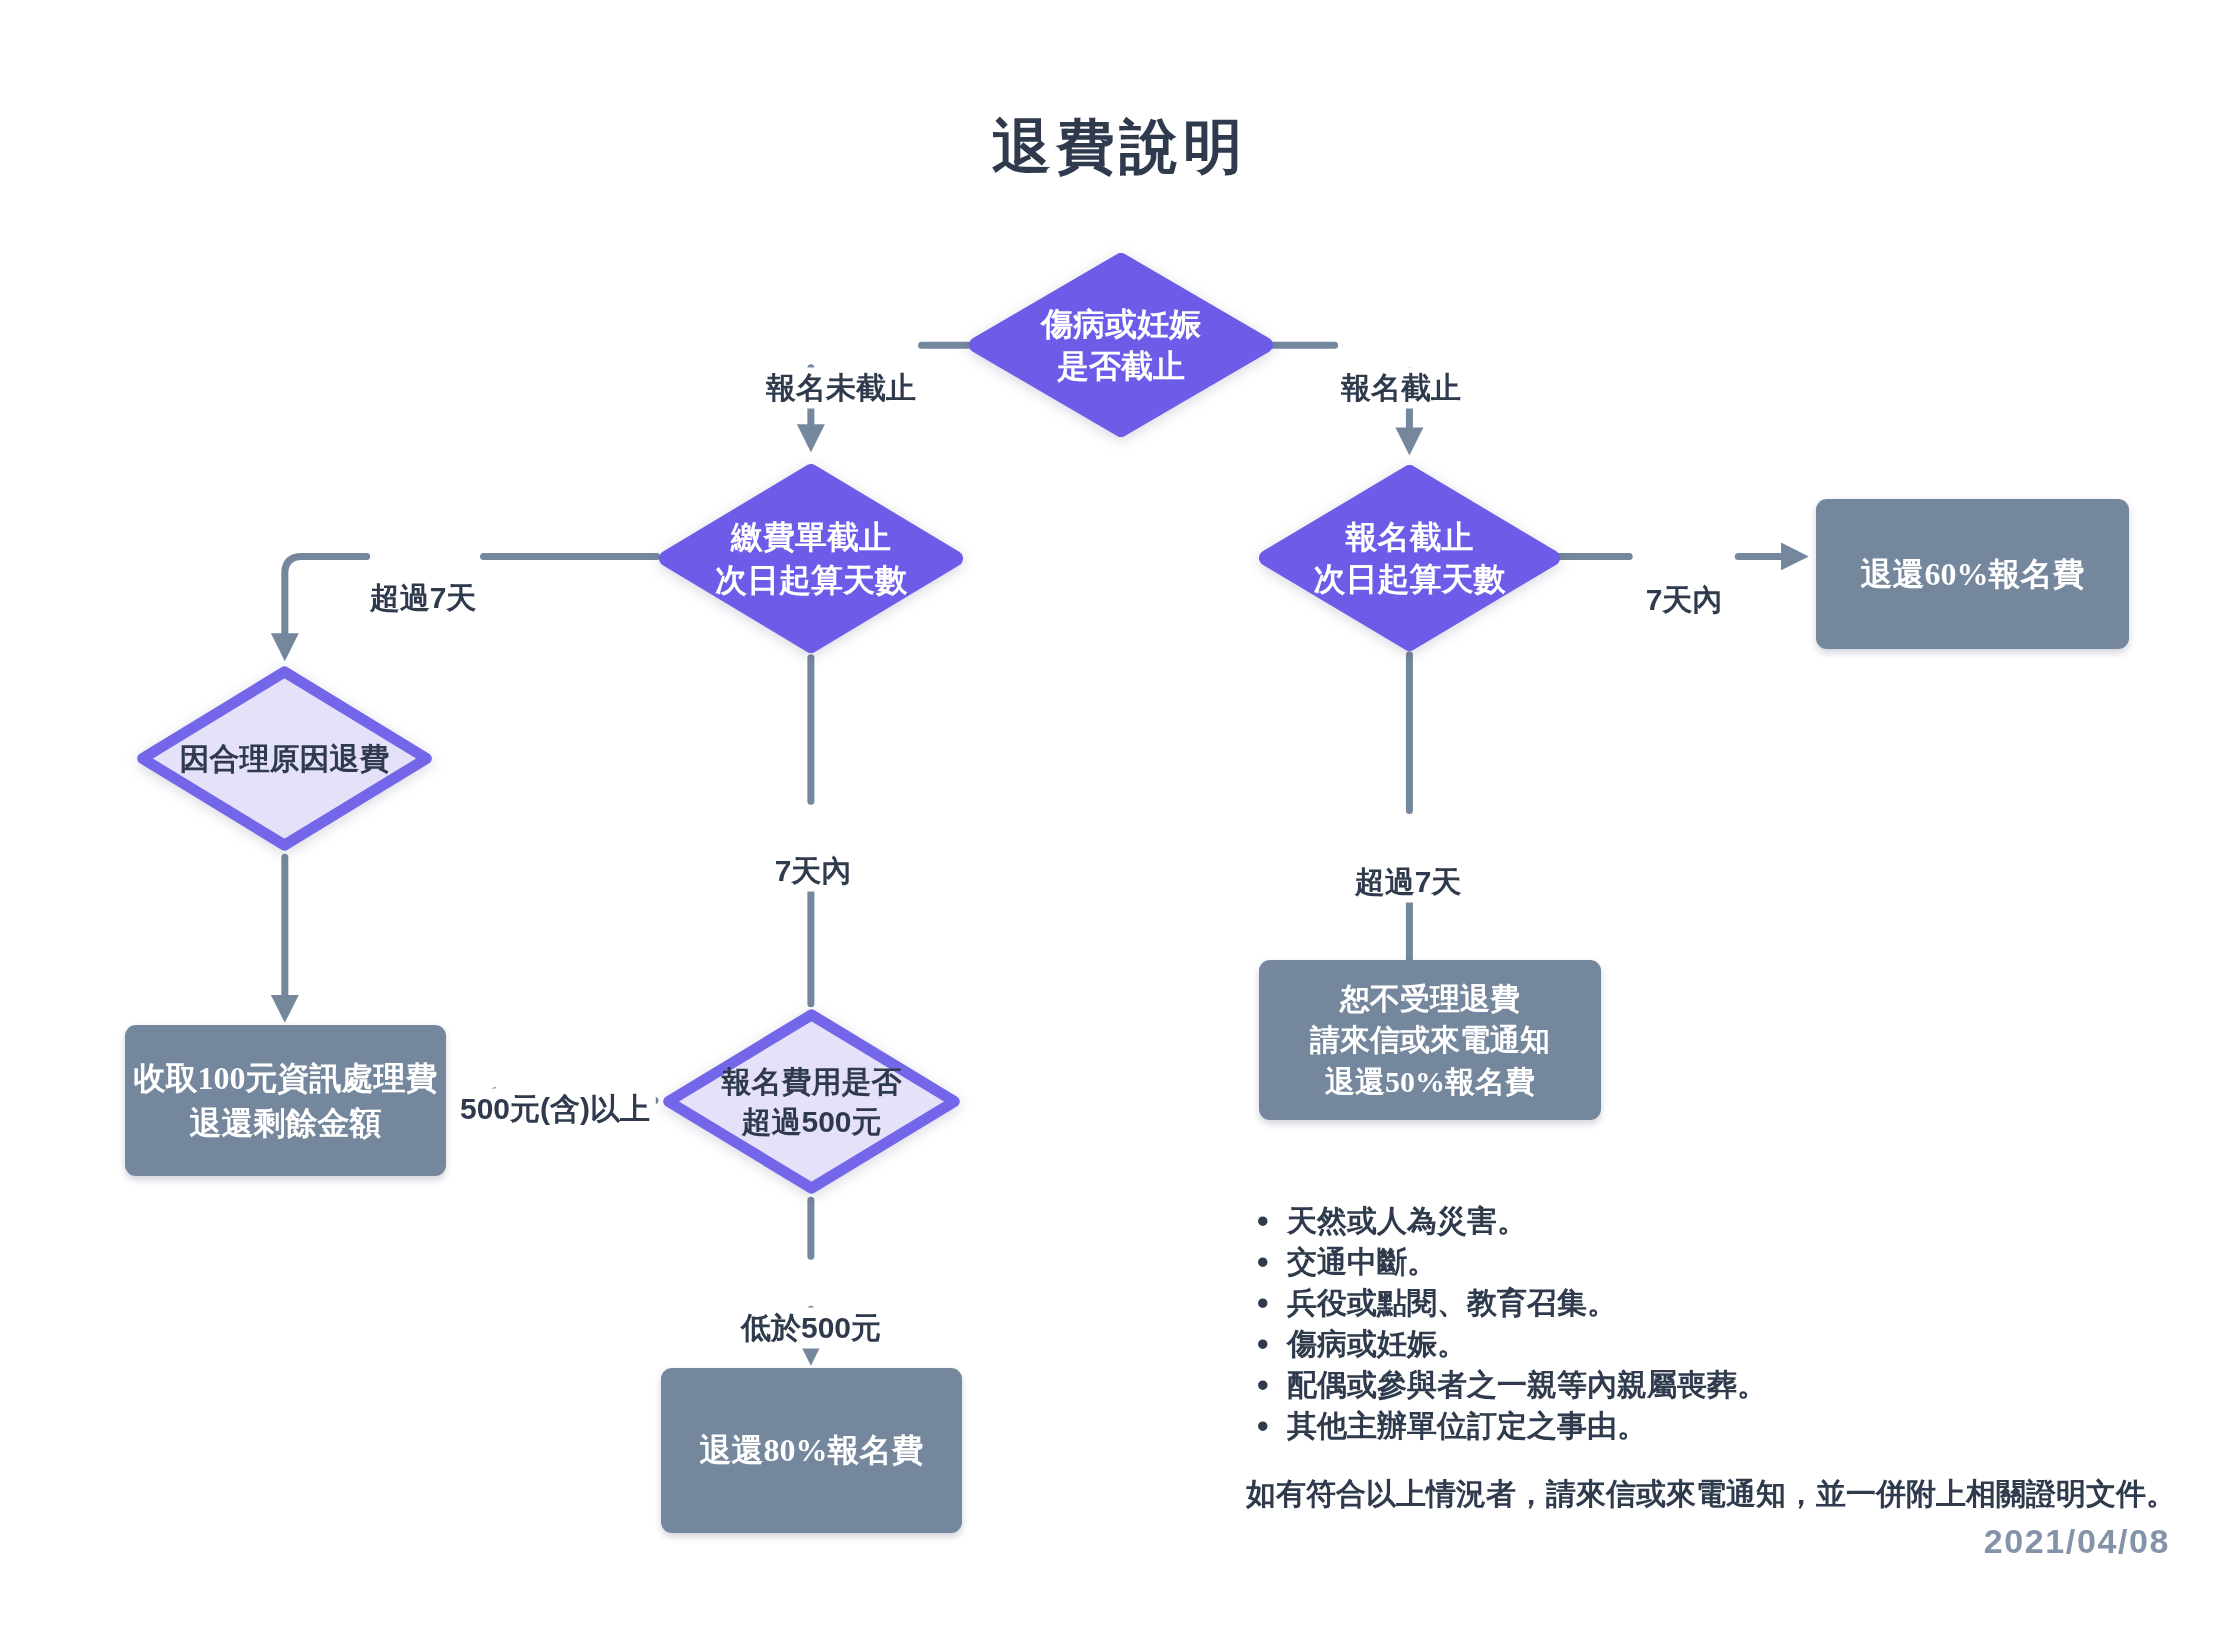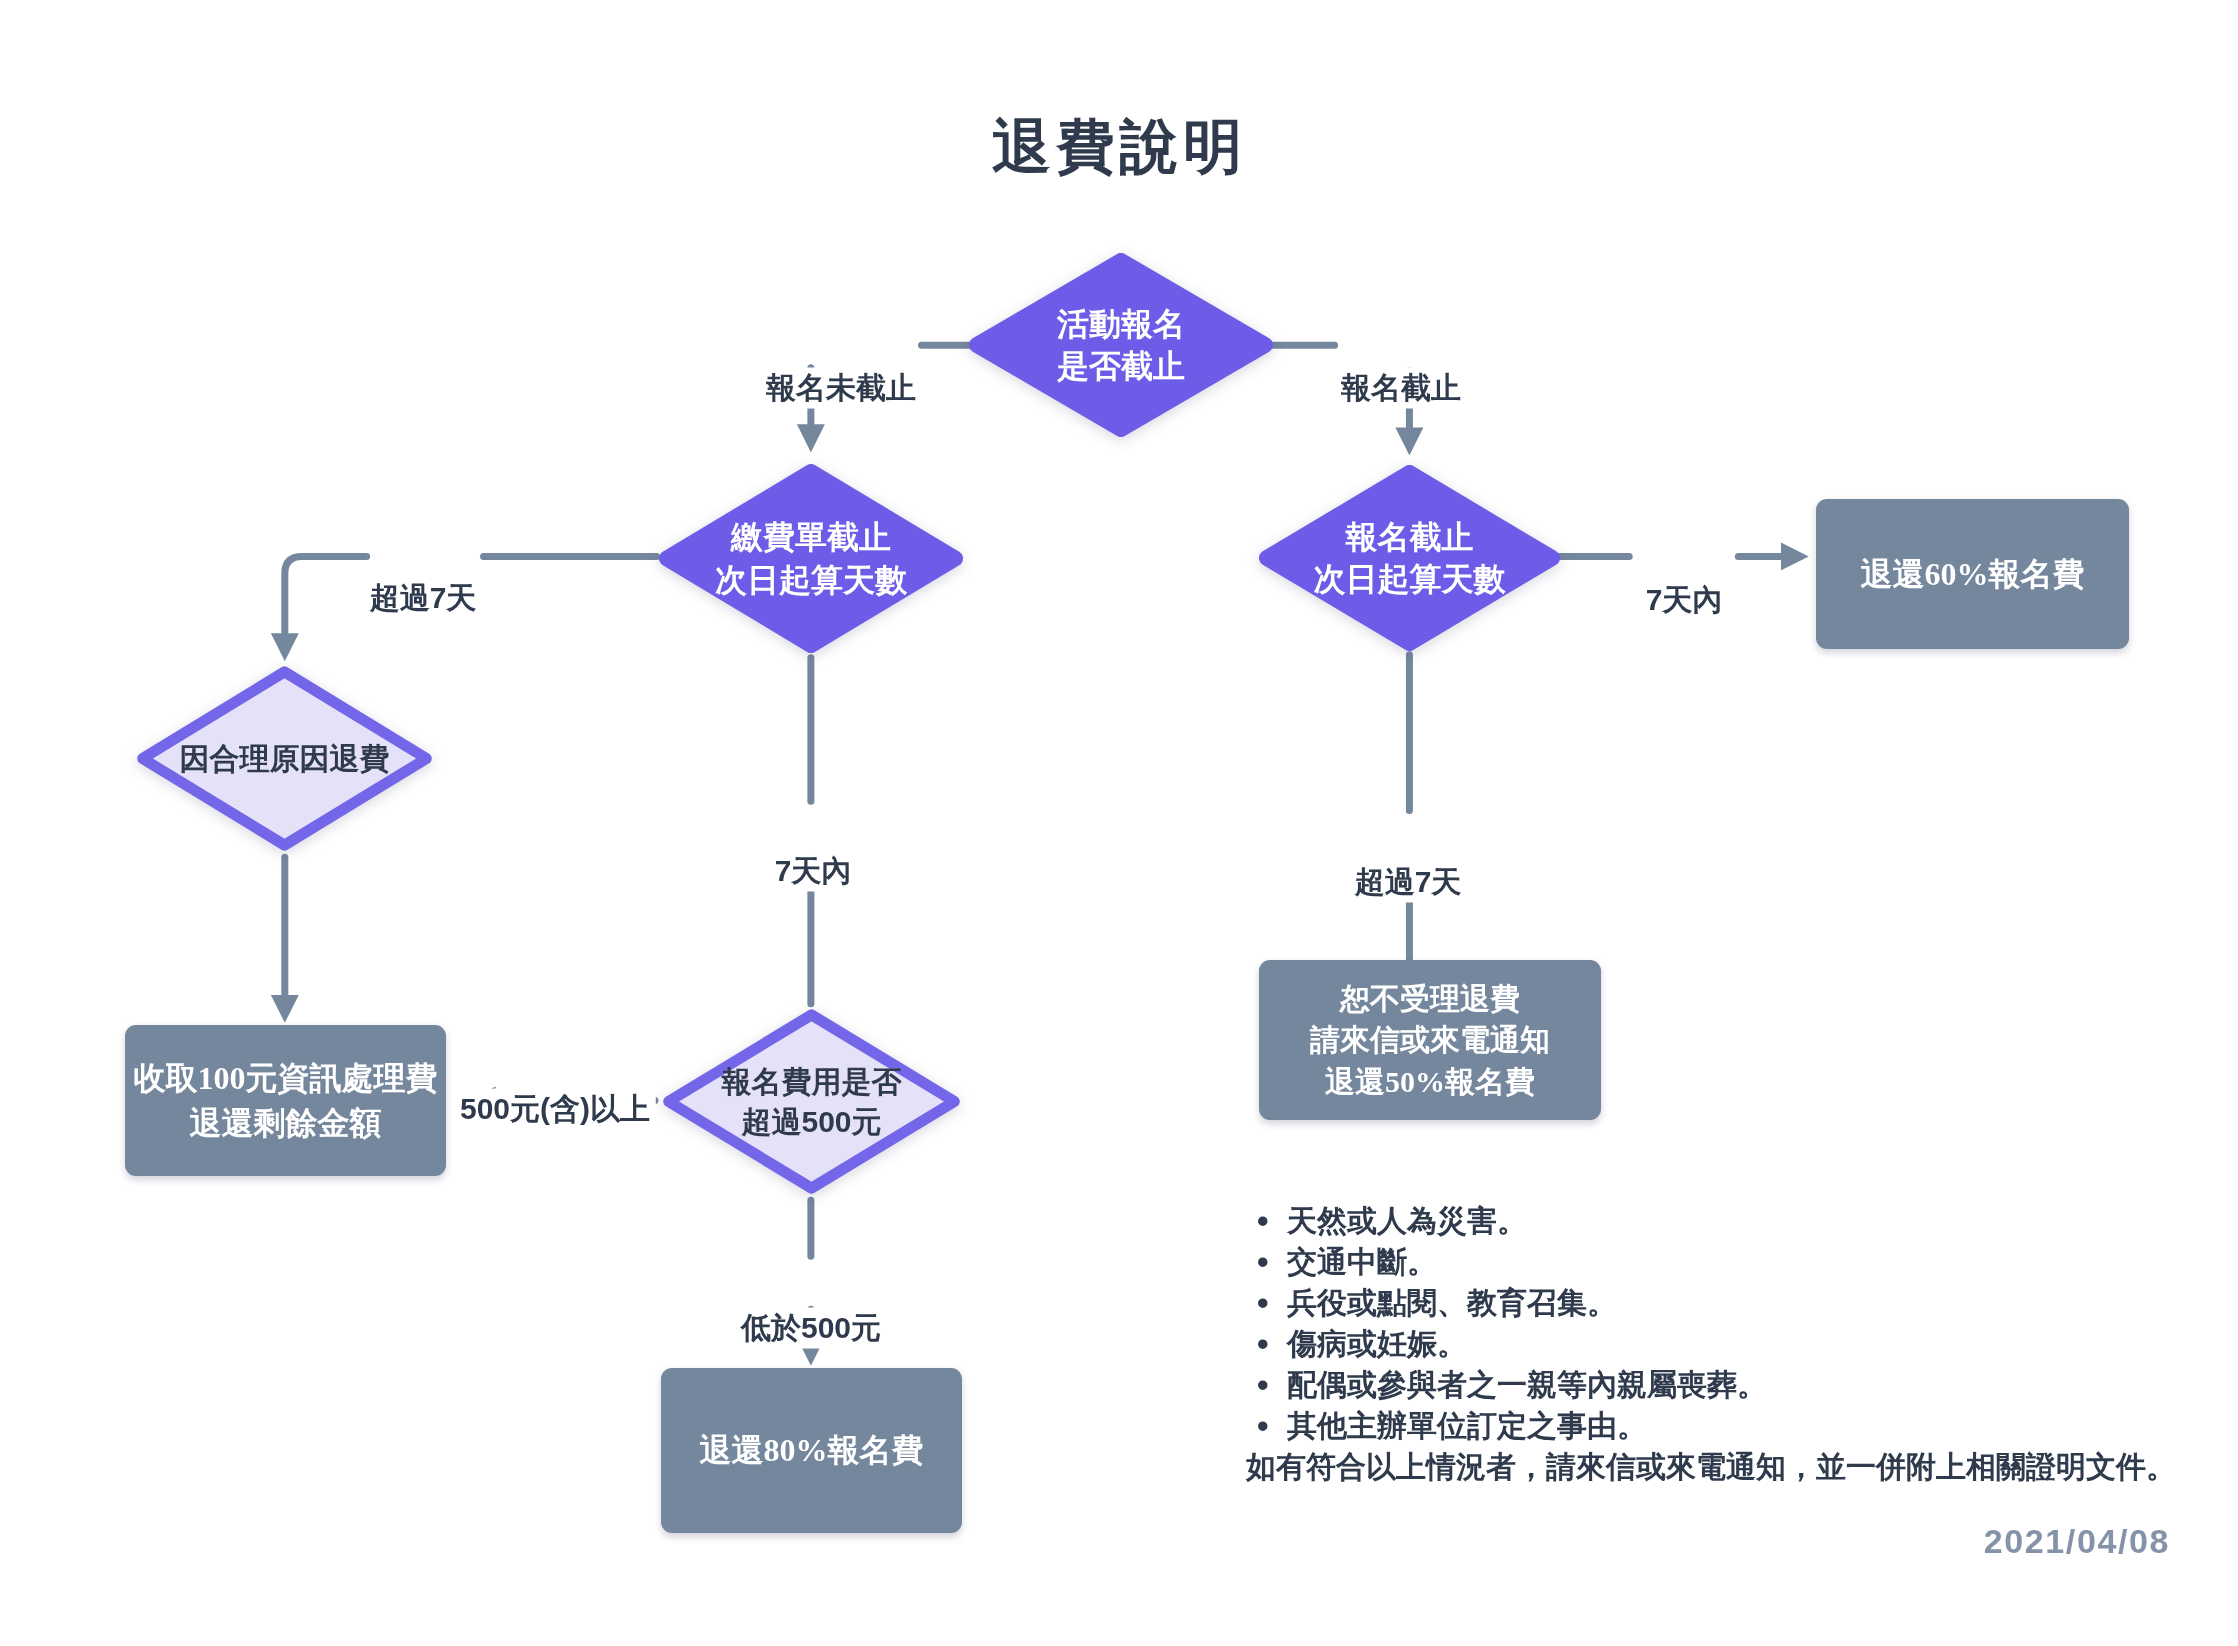--- a/index.html
+++ b/index.html
@@ -50,21 +50,21 @@
   }
 
   .notes{position:absolute;left:1246px;top:1200px;width:982px;color:var(--dark);}
   .notes ul{list-style:none;margin:0;padding:0;}
   .notes li{
     position:relative;padding-left:41px;font-size:30px;font-weight:bold;line-height:41px;
   }
   .notes li::before{
     content:"\2022";position:absolute;left:11px;top:0;font-size:33px;line-height:41px;
   }
-  .notes .notes-footer{font-size:30px;font-weight:bold;line-height:41px;padding-left:0;}
+  .notes .notes-footer{font-size:30px;font-weight:bold;line-height:41px;padding-left:0;margin-top:27px;}
 
   .flow-date{
     position:absolute;right:69px;top:1522px;
     font-size:34px;font-weight:bold;color:var(--date);letter-spacing:1.6px;
   }
 </style>
 </head>
 <body>
 
 <div class="canvas">
@@ -109,21 +109,21 @@
     <path d="M 1808 840 V 1040"></path>
 
     <path d="M 1808 1112 V 1272" marker-end="url(#arrowhead)"></path>
   </svg>
 
   <div class="node" style="left:969px;top:253px;width:304px;height:184px;">
     <svg class="shape d-purple" viewBox="0 0 200 120" preserveAspectRatio="none">
       <polygon points="100,5 195,60 100,115 5,60"></polygon>
     </svg>
     <div class="node-text white">
-      <span>活動報名</span>
+      <span>傷病或妊娠</span>
       <span>是否截止</span>
     </div>
   </div>
 
   <div class="node" style="left:659px;top:464px;width:304px;height:189px;">
     <svg class="shape d-purple" viewBox="0 0 200 120" preserveAspectRatio="none">
       <polygon points="100,5 195,60 100,115 5,60"></polygon>
     </svg>
     <div class="node-text white">
       <span>繳費單截止</span>

